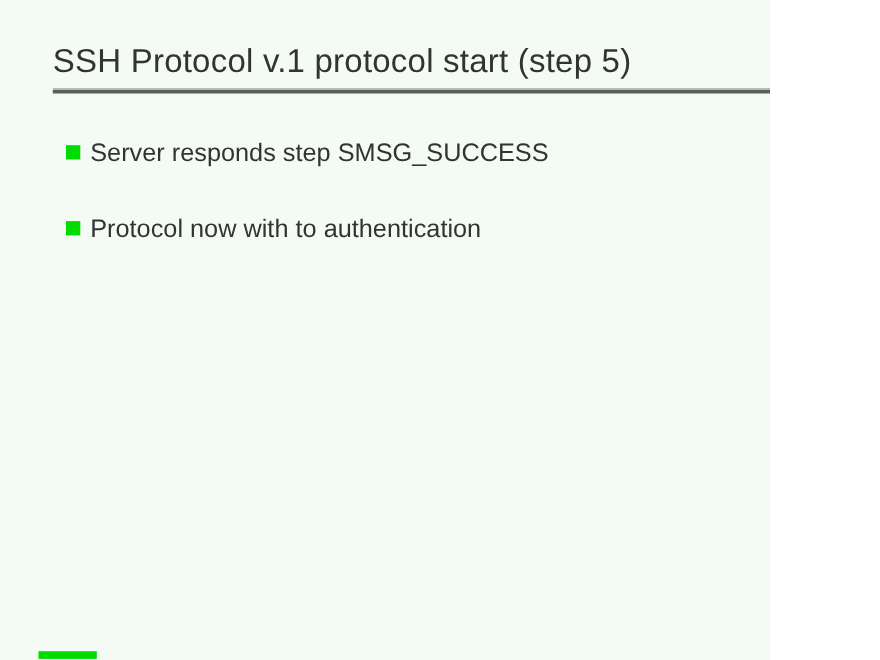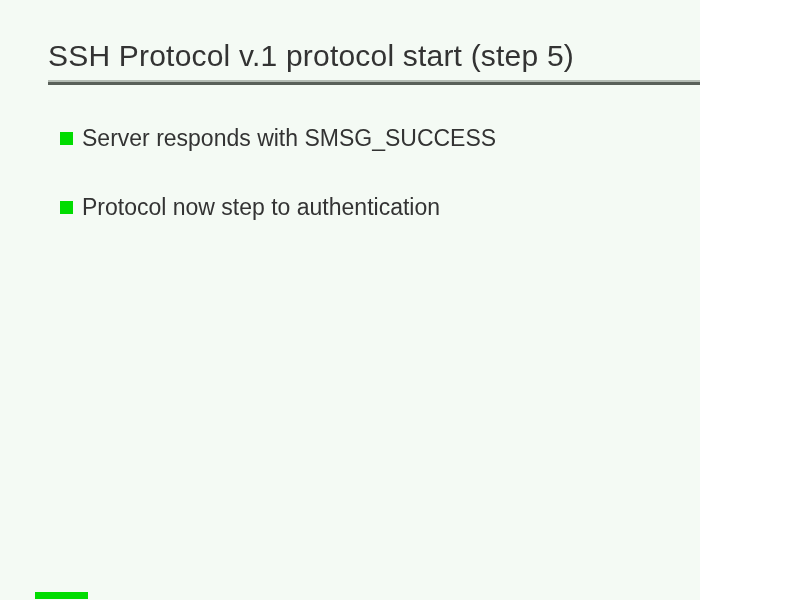--- a/index.html
+++ b/index.html
@@ -79,25 +79,25 @@
 <div class="slide">
 
   <h1 class="slide-title">SSH Protocol v.1 protocol start (step 5)</h1>
 
   <div class="title-rule"></div>
 
   <div class="bullet-list">
 
     <div class="bullet-row">
       <span class="bullet-square"></span>
-      <span>Server responds with SMSG_SUCCESS</span>
+      <span>Server responds step SMSG_SUCCESS</span>
     </div>
 
     <div class="bullet-row">
       <span class="bullet-square"></span>
-      <span>Protocol now step to authentication</span>
+      <span>Protocol now with to authentication</span>
     </div>
 
   </div>
 
   <div class="progress-bar"></div>
 
 </div>
 
 </body></html>

